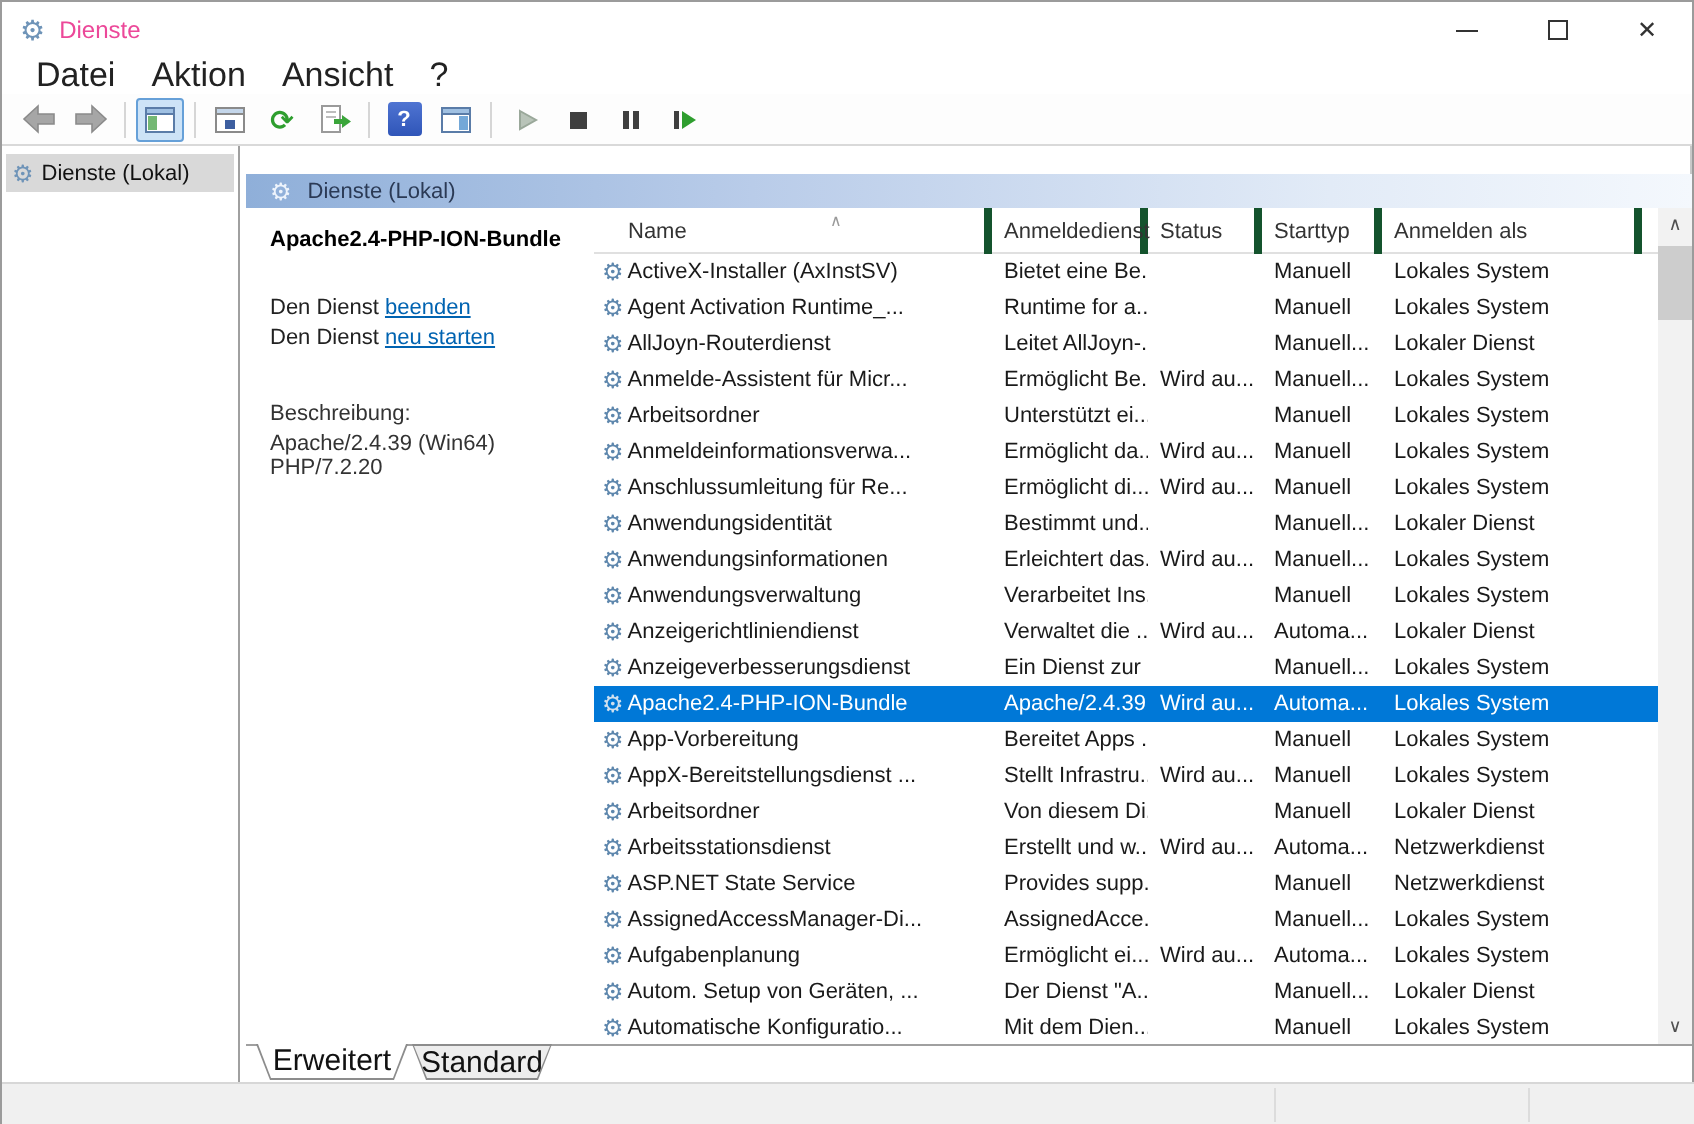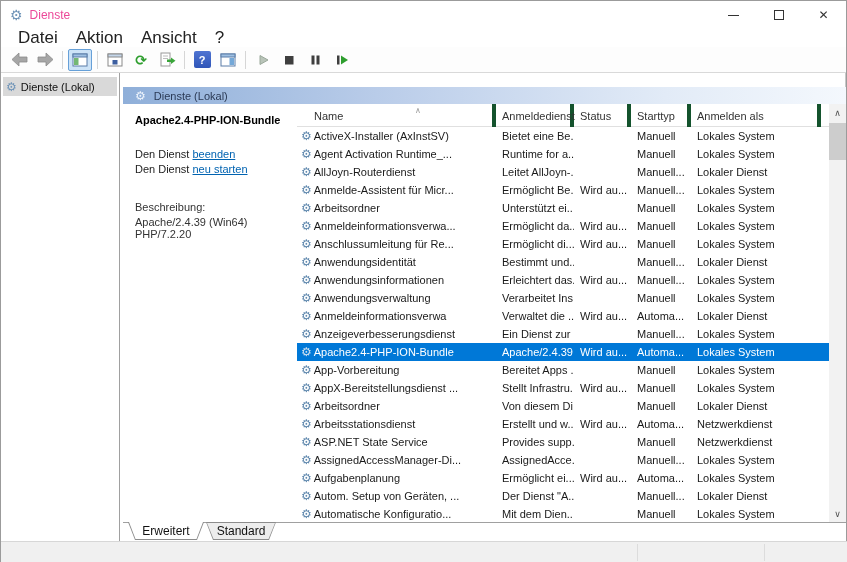--- a/index.html
+++ b/index.html
@@ -75,21 +75,21 @@
   .vscroll { position:absolute; left:532px; top:0; width:17px; height:418px; background:#f2f2f2; }
   .scroll-arrow { position:absolute; left:0; width:17px; height:17px; display:flex; align-items:center; justify-content:center; font-size:9px; color:#505050; }
   .scroll-arrow.up { top:0; }
   .scroll-arrow.down { bottom:0; }
   .scroll-thumb { position:absolute; left:0; top:19px; width:17px; height:37px; background:#cdcdcd; }
 
   
   .tabstrip { position:absolute; left:122px; top:521px; width:723px; height:19px; background:#fff; border-top:1px solid #a0a0a0; display:flex; padding-left:5px; }
   .tab { position:relative; height:18px; margin-top:-1px; }
   .tab .shape { position:absolute; inset:0; background:#8c8c8c; clip-path:polygon(0 0,100% 0,calc(100% - 7px) 100%,7px 100%); }
-  .tab .inner { position:absolute; left:1px; right:1px; bottom:1px; top:0; background:#fff; clip-path:polygon(0 0,100% 0,calc(100% - 6.5px) 100%,6.5px 100%); display:flex; align-items:center; justify-content:center; font-size:12px; color:#111;text-align:right; }
+  .tab .inner { position:absolute; left:1px; right:1px; bottom:1px; top:0; background:#fff; clip-path:polygon(0 0,100% 0,calc(100% - 6.5px) 100%,6.5px 100%); display:flex; align-items:center; justify-content:center; font-size:15px; color:#111;text-align:right; }
   .tab.unsel .inner { top:1px; background:#ededed; }
   .tab-erw { width:76px; }
   .tab-std { width:70px; margin-left:2px; }
 
   
   .statusbar { position:absolute; left:0; top:540px; width:847px; height:22px; background:#f0f0f0; border-top:1px solid #d7d7d7; }
   .sb-div { position:absolute; top:2px; bottom:2px; width:1px; background:#dcdcdc; }
 </style>
 </head>
 <body>
@@ -332,21 +332,21 @@
               <span>Anwendungsverwaltung</span>
             </span>
             <span class="cell c-desc">Verarbeitet Ins...</span>
             <span class="cell c-status"></span>
             <span class="cell c-start">Manuell</span>
             <span class="cell c-logon">Lokales System</span>
           </div>
           <div class="trow">
             <span class="cell c-name">
               <span class="gear">⚙</span>
-              <span>Anmeldeinformationsverwa</span>
+              <span>Anzeigerichtliniendienst</span>
             </span>
             <span class="cell c-desc">Verwaltet die ...</span>
             <span class="cell c-status">Wird au...</span>
             <span class="cell c-start">Automa...</span>
             <span class="cell c-logon">Lokaler Dienst</span>
           </div>
           <div class="trow">
             <span class="cell c-name">
               <span class="gear">⚙</span>
               <span>Anzeigeverbesserungsdienst</span>

